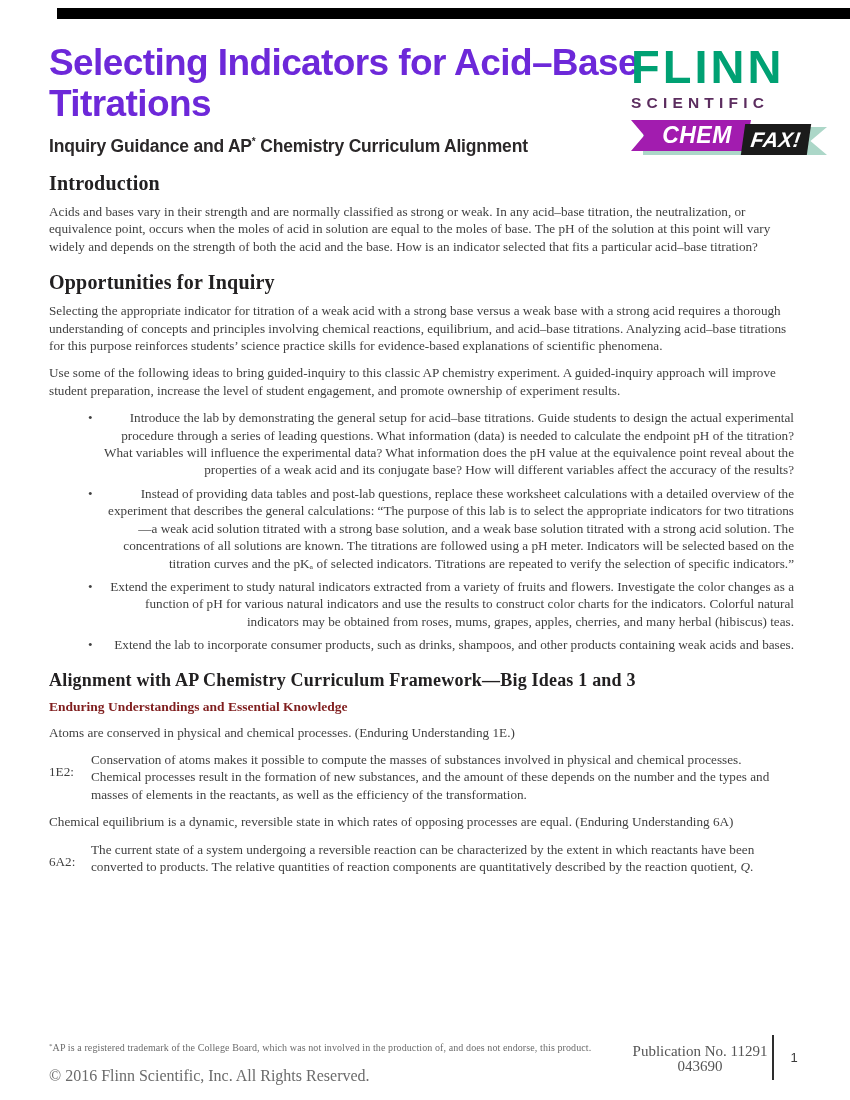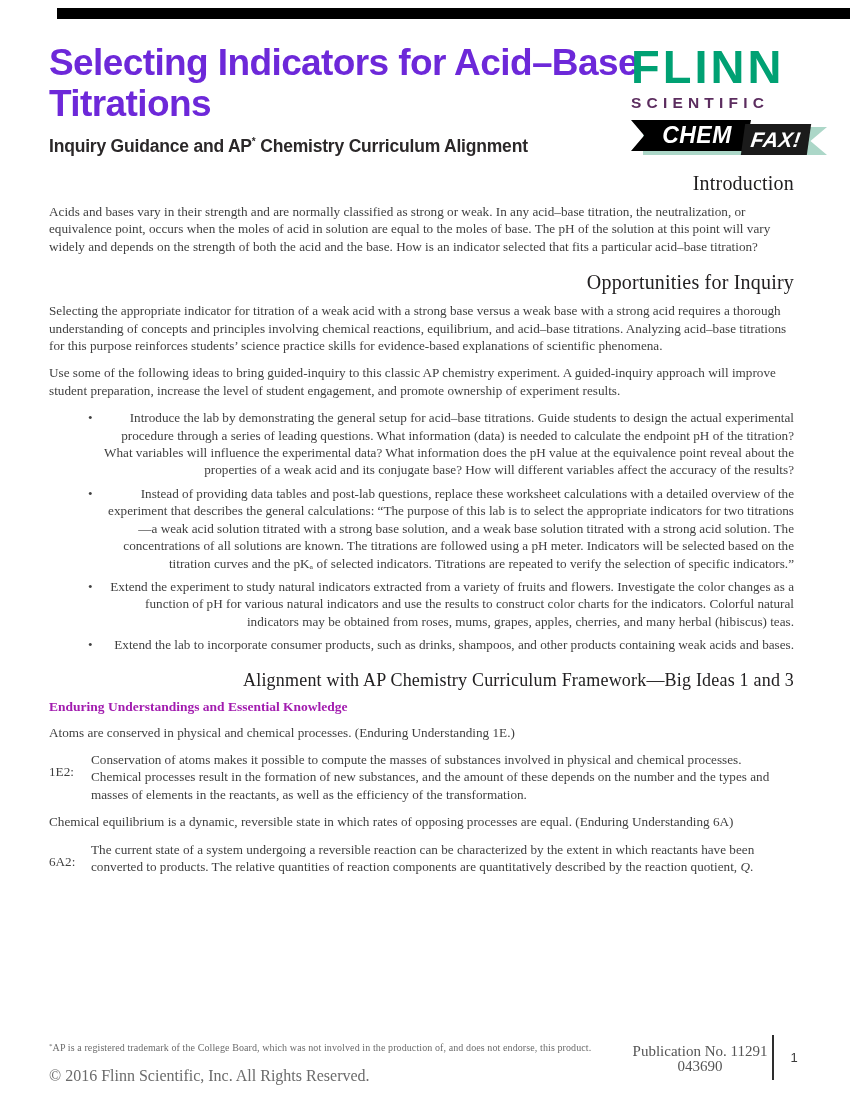--- a/index.html
+++ b/index.html
@@ -42,21 +42,21 @@
     color: #5c2d5f; margin-top: 5px;
   }
   .chemfax { position: relative; width: 198px; height: 42px; margin-top: 6px; }
   .cf-back {
     position: absolute; left: 12px; top: 9px; width: 184px; height: 28px;
     background: #acd7c8;
     clip-path: polygon(0 0, 100% 0, 91% 50%, 100% 100%, 0 100%);
   }
   .cf-chem {
     position: absolute; left: 0; top: 2px; width: 120px; height: 31px;
-    background: #000000;
+    background: #a21caf;
     clip-path: polygon(0 0, 100% 0, 95% 100%, 0 100%, 11% 50%);
     display: flex; align-items: center; justify-content: center;
     padding-left: 12px;
   }
   .cf-chem span {
     font-family: "Liberation Sans", sans-serif;
     font-weight: 800; font-style: italic; font-size: 23px;
     color: #ffffff; letter-spacing: 0.5px;
   }
   .cf-fax {
@@ -67,28 +67,28 @@
   .cf-fax span {
     font-family: "Liberation Sans", sans-serif;
     font-weight: 800; font-style: italic; font-size: 21px;
     color: #ffffff; letter-spacing: 0.5px;
   }
 
   
   .content { position: absolute; left: 49px; top: 172px; width: 745px; }
   h2 {
     font-family: "Liberation Serif", serif;
-    font-size: 20px; font-weight: normal; color: #222021;
-    letter-spacing: 0.2px; margin: 16px 0 8px; text-align: right;
+    font-size: 20px; font-weight: bold; color: #222021;
+    letter-spacing: 0.2px; margin: 16px 0 8px;
   }
   h2.first { margin-top: 0; }
   h2.align { font-size: 18px; }
   h3 {
     font-family: "Liberation Serif", serif;
-    font-size: 13.5px; font-weight: bold; color: #a21caf;
+    font-size: 13.5px; font-weight: bold; color: #7f1d1d;
     margin: 0 0 9px;
   }
   .content p { font-size: 13.2px; line-height: 17.4px; margin: 0 0 10px; }
   ul.bullets { list-style: none; margin: 2px 0 6px 39px; }
   ul.bullets li {
     position: relative; padding-left: 12px; margin-bottom: 6px;
     font-size: 13.2px; line-height: 17.4px; text-align: right;
   }
   ul.bullets li::before {
     content: "•"; position: absolute; left: 0; top: 0;

